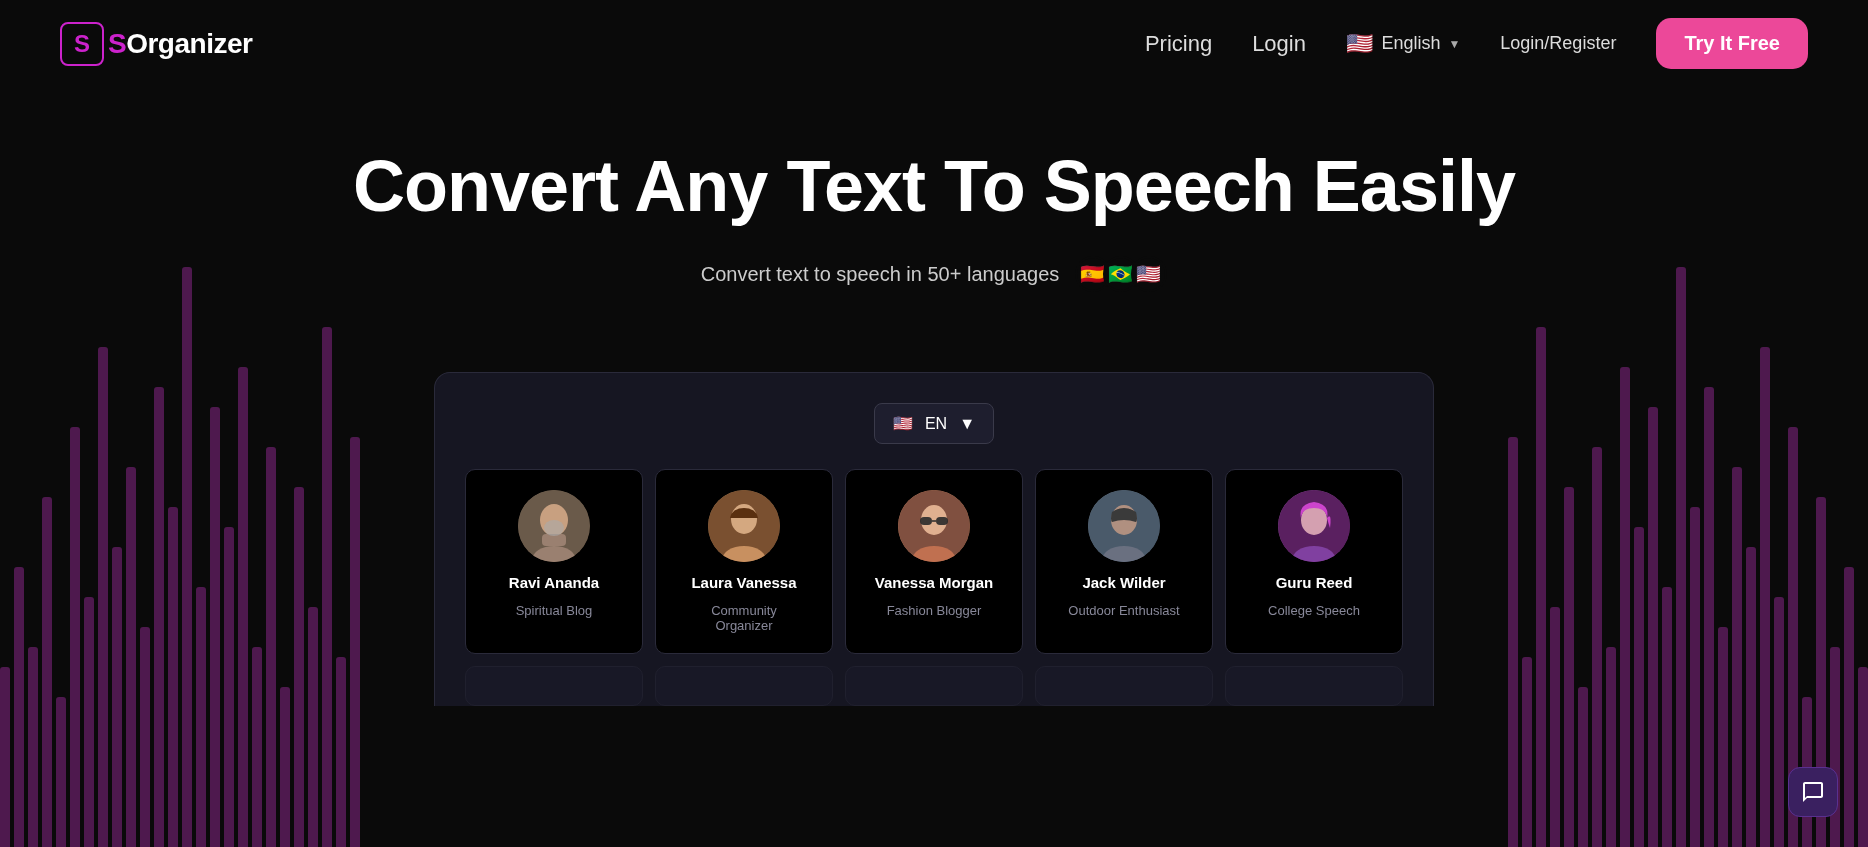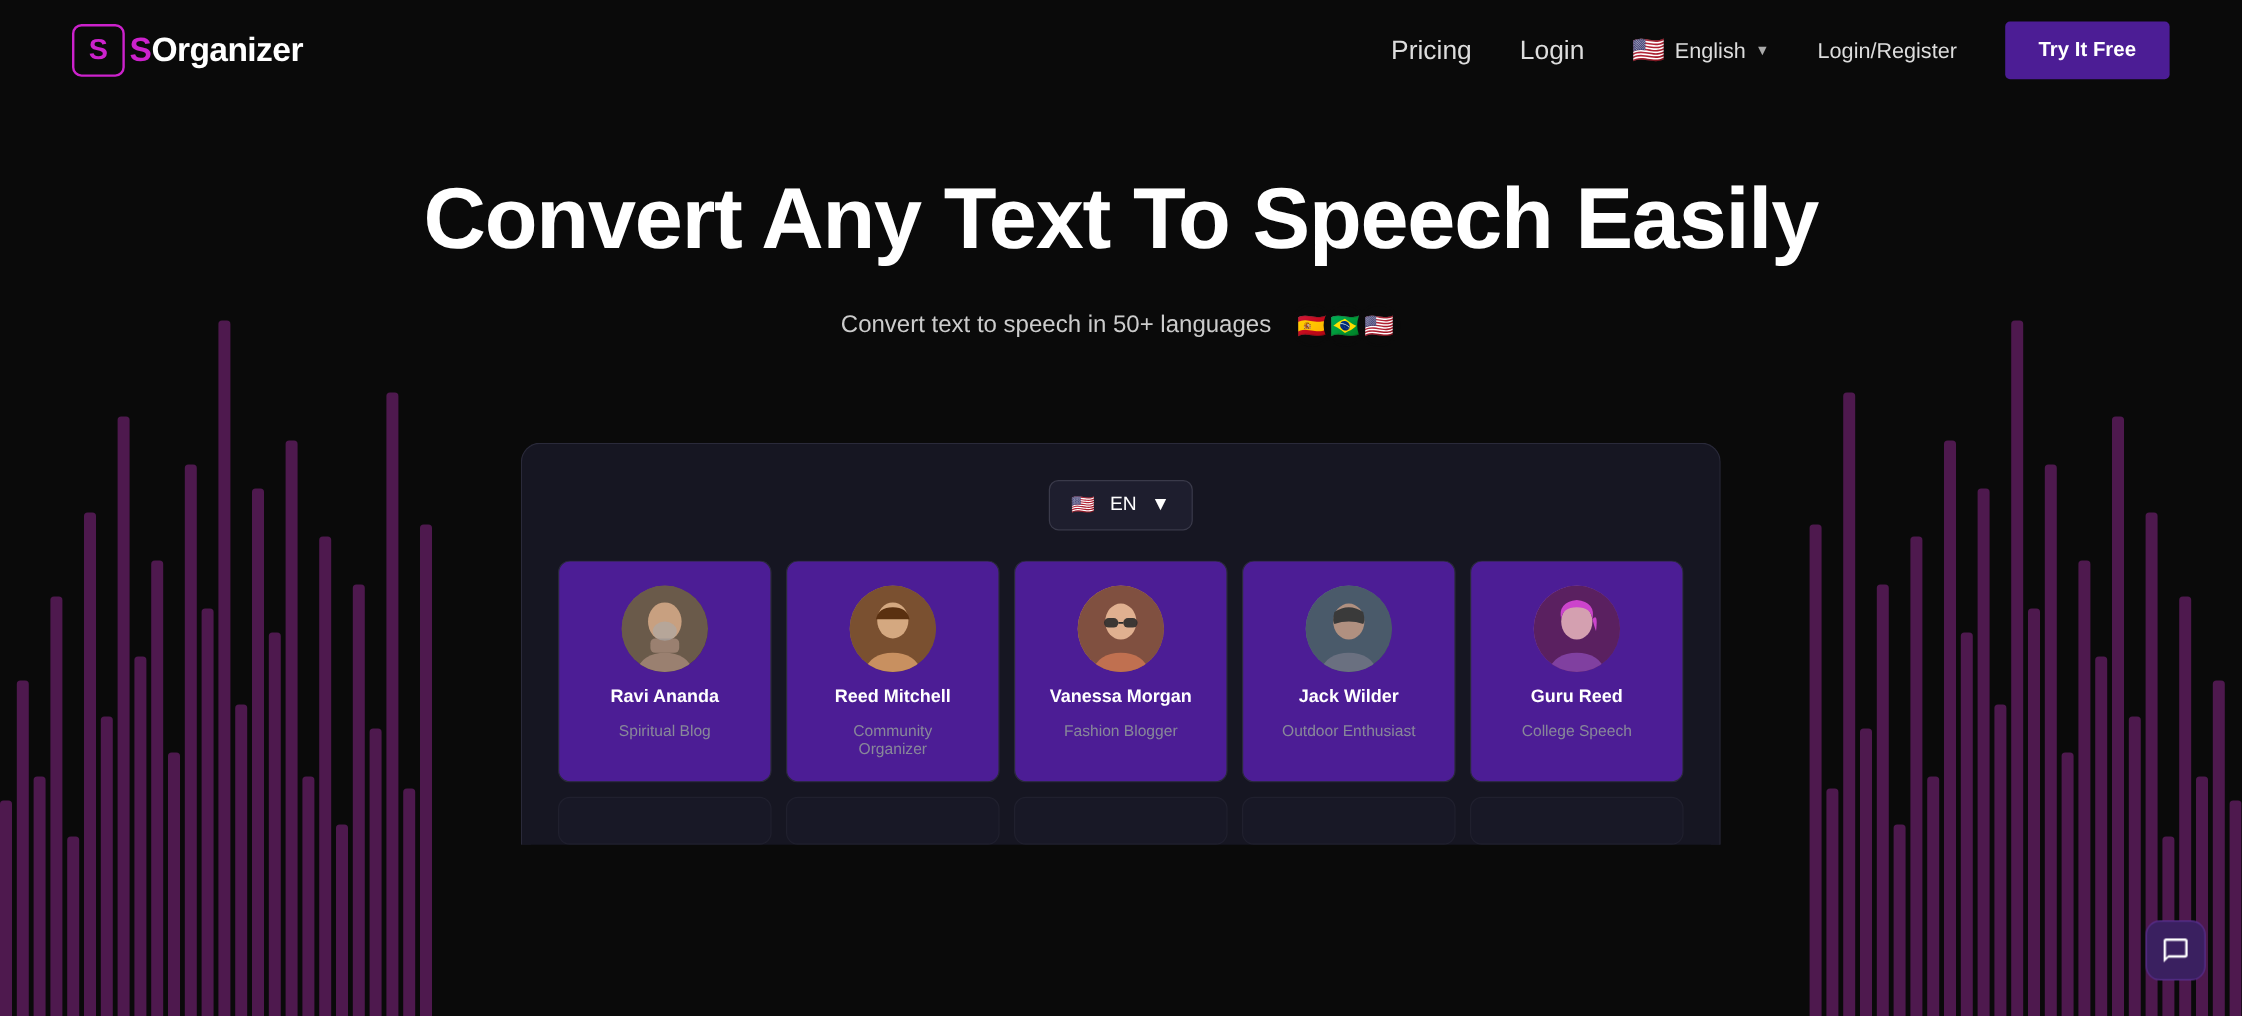--- a/index.html
+++ b/index.html
@@ -109,26 +109,26 @@
     }
 
     .login-link {
       color: #dddddd;
       font-size: 18px;
       cursor: pointer;
       text-decoration: none;
     }
 
     .cta-button {
-      background: #4c1d95;
+      background: #ec4899;
       color: #ffffff;
       border: none;
       padding: 14px 28px;
-      border-radius: 4px;
-      font-size: 17px;
+      border-radius: 15px;
+      font-size: 20px;
       font-weight: 700;
       cursor: pointer;
       white-space: nowrap;
     }
 
     
     .hero {
       position: relative;
       z-index: 5;
       text-align: center;
@@ -215,21 +215,21 @@
 
     
     .voices-grid {
       display: flex;
       gap: 12px;
       overflow: hidden;
     }
 
     .voice-card {
       flex: 1;
-      background: #4c1d95;
+      background: #000000;
       border-radius: 10px;
       padding: 20px 28px;
       display: flex;
       flex-direction: column;
       align-items: center;
       gap: 12px;
       border: 1px solid #2a2a3a;
       cursor: pointer;
       min-width: 0;
     }
@@ -431,21 +431,21 @@
 
     <div class="voice-card">
       <div class="avatar-circle avatar-laura">
         <svg width="72" height="72" viewBox="0 0 72 72" xmlns="http://www.w3.org/2000/svg">
           <circle cx="36" cy="36" r="36" fill="#7a5030"></circle>
           <ellipse cx="36" cy="29" rx="13" ry="15" fill="#d4a880"></ellipse>
           <ellipse cx="36" cy="70" rx="22" ry="14" fill="#c89060"></ellipse>
           <path d="M22 28 Q24 18 36 18 Q48 18 50 28" fill="#5a3010"></path>
         </svg>
       </div>
-      <span class="voice-name">Reed Mitchell</span>
+      <span class="voice-name">Laura Vanessa</span>
       <span class="voice-role">Community Organizer</span>
     </div>
 
     <div class="voice-card">
       <div class="avatar-circle avatar-vanessa">
         <svg width="72" height="72" viewBox="0 0 72 72" xmlns="http://www.w3.org/2000/svg">
           <circle cx="36" cy="36" r="36" fill="#805040"></circle>
           <ellipse cx="36" cy="30" rx="13" ry="15" fill="#e0b090"></ellipse>
           <ellipse cx="36" cy="70" rx="22" ry="14" fill="#c07050"></ellipse>
 

